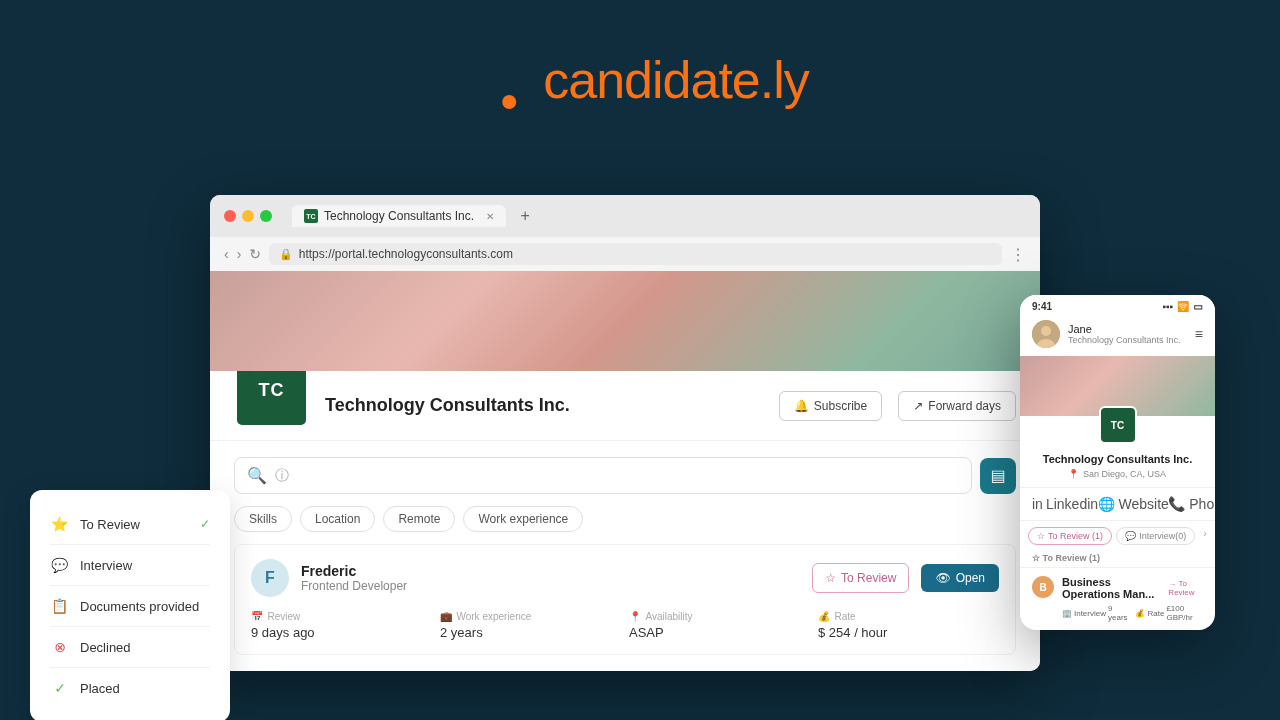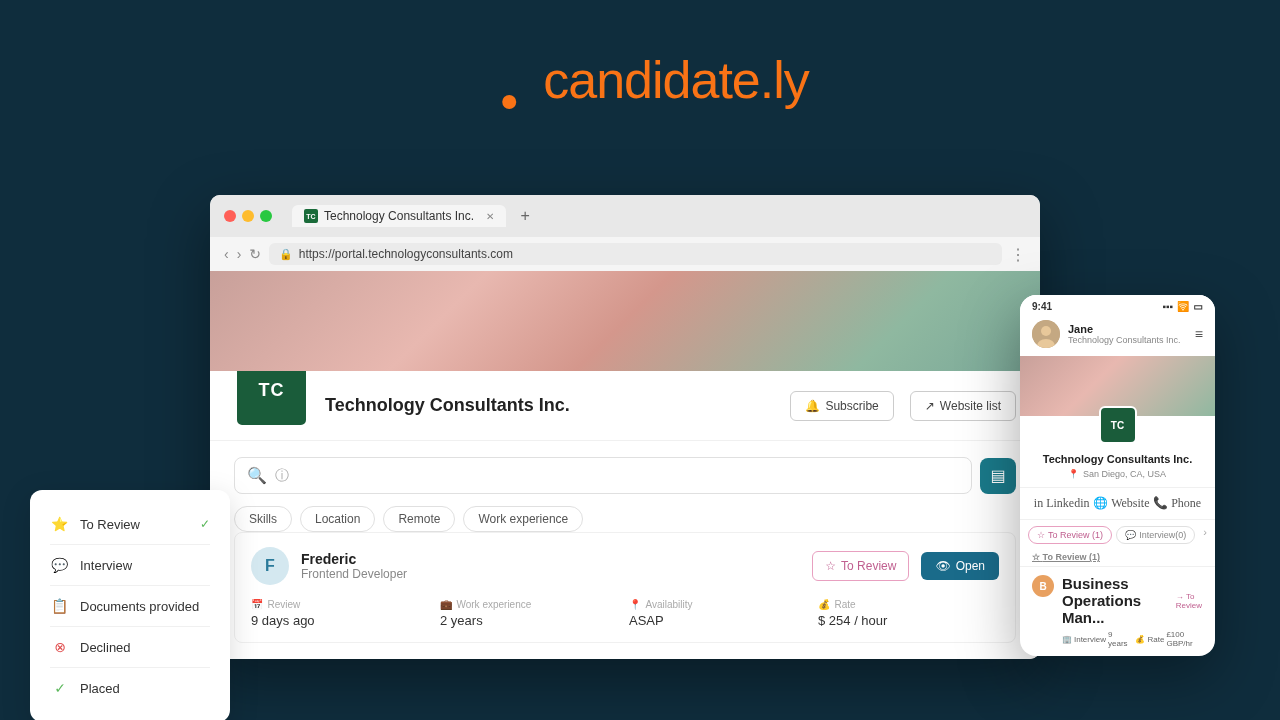--- a/index.html
+++ b/index.html
@@ -238,20 +238,21 @@
       border-radius: 8px;
       display: flex;
       align-items: center;
       justify-content: center;
       color: white;
       cursor: pointer;
     }
     .filter-tags {
       display: flex;
       gap: 8px;
+      margin-bottom: 12px;
     }
     .filter-tag {
       border: 1px solid #e0e0e0;
       background: white;
       border-radius: 20px;
       padding: 5px 14px;
       font-size: 12px;
       color: #555;
       cursor: pointer;
     }
@@ -393,21 +394,21 @@
       height: 28px;
       border-radius: 50%;
       background: #c4a882;
       display: flex;
       align-items: center;
       justify-content: center;
       font-size: 11px;
       overflow: hidden;
     }
     .mobile-user-info { flex: 1; }
-    .mobile-user-name { font-size: 11px; font-weight: 700; color: #222; }
+    .mobile-user-name { font-size: 11px; font-weight: 400; color: #222; }
     .mobile-user-company { font-size: 9px; color: #888; }
     .mobile-menu-btn { font-size: 14px; color: #555; }
     .mobile-banner {
       height: 60px;
       background: linear-gradient(135deg, #c8a09a 0%, #e8b8b0 40%, #8fb8a0 100%);
     }
     .mobile-company-section {
       padding: 8px 12px;
       text-align: center;
       position: relative;
@@ -426,21 +427,21 @@
     .mobile-company-logo-text { color: white; font-size: 10px; font-weight: bold; }
     .mobile-company-name { font-size: 11px; font-weight: 700; color: #222; line-height: 1.3; }
     .mobile-location { font-size: 9px; color: #888; margin-top: 3px; display: flex; align-items: center; justify-content: center; gap: 3px; }
     .mobile-links {
       display: flex;
       justify-content: space-around;
       padding: 8px 12px;
       border-top: 1px solid #f0f0f0;
       border-bottom: 1px solid #f0f0f0;
     }
-    .mobile-link { font-size: 12px; color: #555; display: flex; align-items: center; gap: 3px; font-family: Liberation Serif, serif; }
+    .mobile-link { font-size: 14px; color: #555; display: flex; align-items: center; gap: 3px; }
     .mobile-tabs {
       display: flex;
       padding: 6px 8px;
       gap: 4px;
     }
     .mobile-tab {
       font-size: 9px;
       color: #888;
       border: 1px solid #e0e0e0;
       border-radius: 12px;
@@ -449,21 +450,20 @@
       align-items: center;
       gap: 3px;
     }
     .mobile-tab.active { color: #c06090; border-color: #e8a0c0; }
     .mobile-tab-arrow { font-size: 11px; color: #aaa; margin-left: auto; }
     .mobile-review-label {
       padding: 2px 12px 4px;
       font-size: 9px;
       color: #888;
       font-weight: 600;
-      text-decoration: underline;
     }
     .mobile-candidate-row {
       padding: 8px 12px;
       display: flex;
       align-items: flex-start;
       gap: 8px;
       border-top: 1px solid #f0f0f0;
     }
     .mobile-candidate-dot {
       width: 22px;
@@ -472,21 +472,21 @@
       background: #e8a060;
       display: flex;
       align-items: center;
       justify-content: center;
       font-size: 10px;
       color: white;
       font-weight: 600;
       flex-shrink: 0;
     }
     .mobile-candidate-info { flex: 1; }
-    .mobile-candidate-name { font-size: 15px; font-weight: 600; color: #222; }
+    .mobile-candidate-name { font-size: 11px; font-weight: 600; color: #222; }
     .mobile-label-tag { font-size: 8px; color: #c06090; }
     .mobile-candidate-details { display: flex; gap: 8px; margin-top: 4px; }
     .mobile-detail { font-size: 8px; color: #666; display: flex; align-items: center; gap: 2px; }
     .mobile-detail-icon { font-size: 8px; color: #aaa; }
   </style>
 </head>
 <body>
 
 <div class="logo-area">
   <div class="logo-icon">
@@ -533,21 +533,21 @@
       <div class="company-logo">
         <span class="company-logo-text">TC</span>
       </div>
       <span class="company-name">Technology Consultants Inc.</span>
       <button class="btn-subscribe">
         <span>🔔</span>
         <span>Subscribe</span>
       </button>
       <button class="btn-forward">
         <span>↗</span>
-        <span>Website list</span>
+        <span>Forward days</span>
       </button>
     </div>
 
     <div class="candidates-section">
       <div class="search-row">
         <div class="search-box">
           <span>🔍</span>
           <span class="search-info-icon">ⓘ</span>
         </div>
         <div class="filter-btn">

